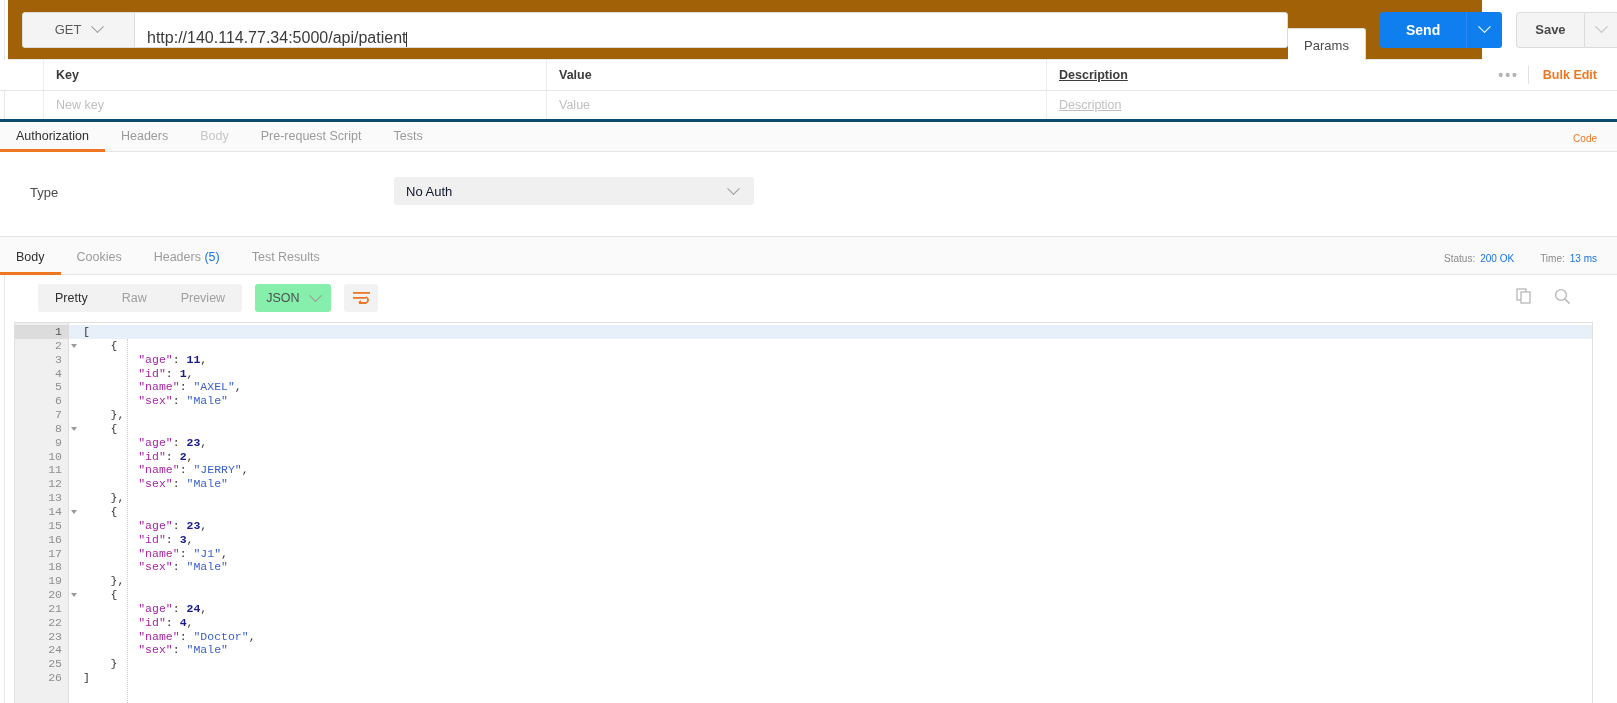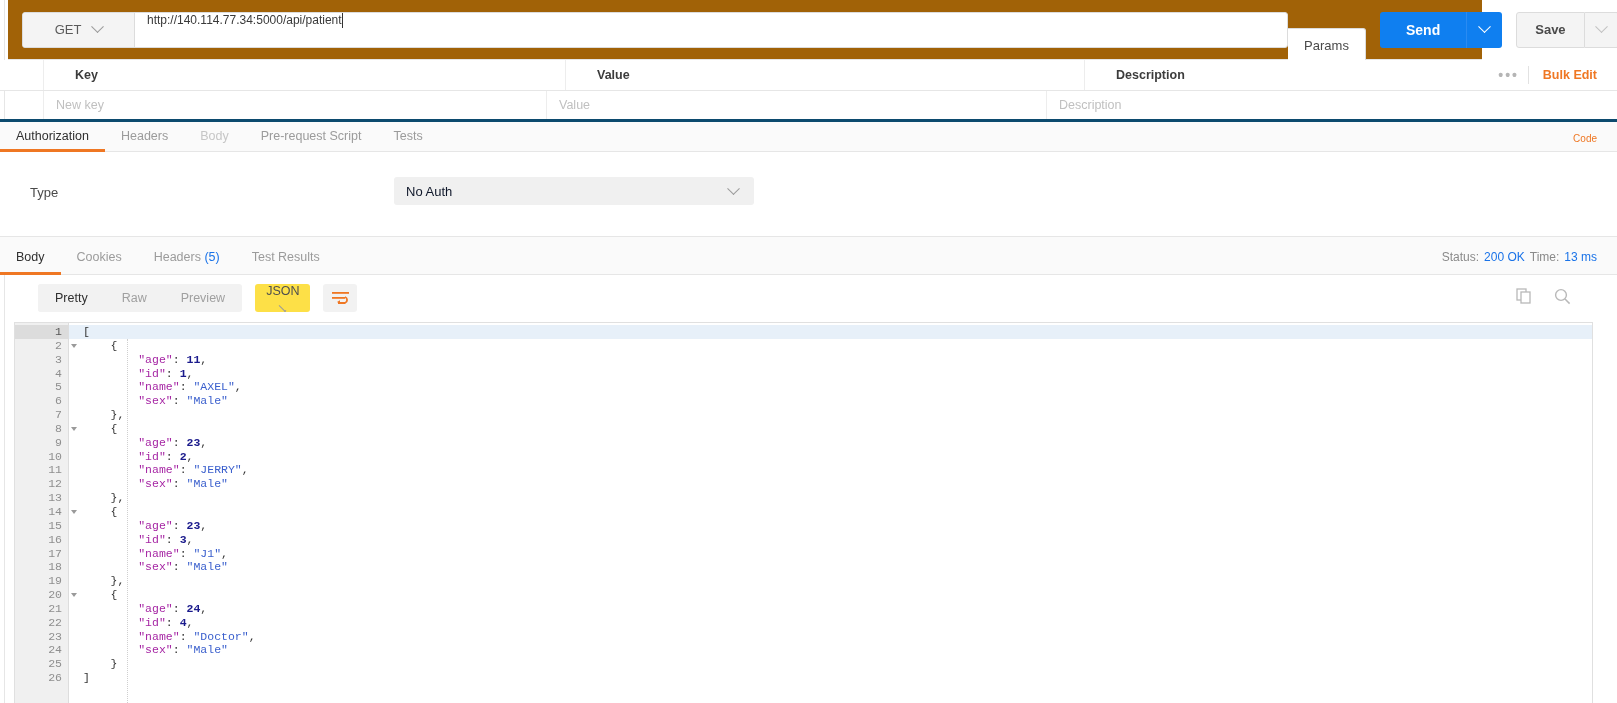--- a/index.html
+++ b/index.html
@@ -29,22 +29,22 @@
     font-size: 13px; color: #5a5a5a; cursor: pointer;
   }
   .caret {
     display: inline-block; width: 9px; height: 9px;
     border-right: 1.6px solid #9b9b9b; border-bottom: 1.6px solid #9b9b9b;
     transform: rotate(45deg) translate(-2px,-2px);
   }
   .caret.light { border-color: #c2c2c2; }
   .caret.white { border-color: #ffffff; }
   .urlfield {
-    flex: 1; display: flex; align-items: flex-start; padding: 0 12px;
-    font-size: 12px; color: #3a3a3a; position: relative;
+    flex: 1; display: flex; align-items: flex-end; padding: 0 12px;
+    font-size: 16px; color: #3a3a3a; position: relative;
   }
   .urlfield .txtcaret {
     display: inline-block; width: 1px; height: 15px; background: #333;
     margin-left: 0px;
   }
   .params-btn {
     height: 36px; min-width: 78px; padding: 0 16px; margin-left: 0;
     border: 1px solid #dcdcdc; border-left: none; border-radius: 0 3px 3px 0;
     background: #fff; display: flex; align-items: center; justify-content: center;
     font-size: 13px; color: #4a4a4a; cursor: pointer; margin-top: 32px;
@@ -68,29 +68,29 @@
   }
   .save-caret {
     background: #f4f4f4; border: 1px solid #dcdcdc; border-left: none;
     border-radius: 0 3px 3px 0; width: 34px;
     display: flex; align-items: center; justify-content: center; cursor: pointer;
   }
 
   
   .params-table { position: absolute; left: 0; top: 60px; width: 1617px; }
   .ptrow { display: flex; height: 31px; border-bottom: 1px solid #e6e6e6; }
-  .ptrow.header { background: #fff; gap: 19px; }
+  .ptrow.header { background: #fff; }
   .pcheck { width: 44px; border-right: 1px solid #ededed; flex: 0 0 44px; }
   .pcell {
     display: flex; align-items: center; padding: 0 12px;
     border-right: 1px solid #ededed; font-size: 12.5px;
   }
   .pcell.key { flex: 0 0 503px; }
   .pcell.value { flex: 0 0 500px; }
-  .pcell.desc { flex: 1; border-right: none; position: relative; }
+  .pcell.desc { flex: 1; border-right: none; position: relative; text-decoration: underline; }
   .ptrow.header .pcell { font-weight: bold; color: #3c3c3c; }
   .ptrow.input .pcell { color: #c0c0c0; }
   .ptrow.input { border-bottom: 3px solid #0c4a6e; }
   .dots {
     position: absolute; right: 98px; top: 50%; transform: translateY(-50%);
     color: #b5b5b5; letter-spacing: 2px; font-size: 14px; cursor: pointer;
   }
   .bulk {
     position: absolute; right: 20px; top: 50%; transform: translateY(-50%);
     color: #ef7723; font-size: 12.5px; cursor: pointer;
@@ -139,42 +139,42 @@
 
   
   .resp-tabs {
     position: absolute; left: 0; top: 237px; width: 1617px; height: 38px;
     background: #fafafa; display: flex; align-items: flex-end;
     border-bottom: 1px solid #e6e6e6;
   }
   .resp-tabs .tab { padding-bottom: 10px; font-size: 12.5px; }
   .resp-meta {
     position: absolute; right: 20px; bottom: 10px;
-    font-size: 12px; color: #8a8a8a; display: flex; gap: 5px;
+    font-size: 10px; color: #8a8a8a; display: flex; gap: 26px;
   }
   .resp-meta .v { color: #1a73e8; margin-left: 5px; }
 
   
   .body-toolbar {
     position: absolute; left: 0; top: 275px; width: 1617px; height: 46px;
     background: #fff; display: flex; align-items: center; padding: 0 14px; margin-left: 24px;
   }
   .seg {
     display: flex; background: #f2f2f2; border-radius: 3px; height: 28px;
     overflow: hidden;
   }
   .seg-item {
     padding: 0 17px; display: flex; align-items: center;
     font-size: 12.5px; color: #a0a0a0; cursor: pointer;
   }
   .seg-item.active { color: #2f2f2f; background: #f2f2f2; font-weight: normal; }
   .fmt-select {
-    margin-left: 13px; height: 28px; background: #fde047; border-radius: 3px;
+    margin-left: 13px; height: 28px; background: #86efac; border-radius: 3px;
     display: flex; align-items: center; gap: 12px; padding: 0 11px;
-    font-size: 12.5px; color: #4f4f4f; cursor: pointer; flex-direction: column;
+    font-size: 12.5px; color: #4f4f4f; cursor: pointer;
   }
   .wrap-btn {
     margin-left: 13px; height: 28px; width: 34px; background: #f2f2f2;
     border-radius: 3px; display: flex; align-items: center;
     justify-content: center; cursor: pointer;
   }
   .tb-right {
     margin-left: auto; display: flex; align-items: center; gap: 22px;
     padding-right: 56px;
   }

